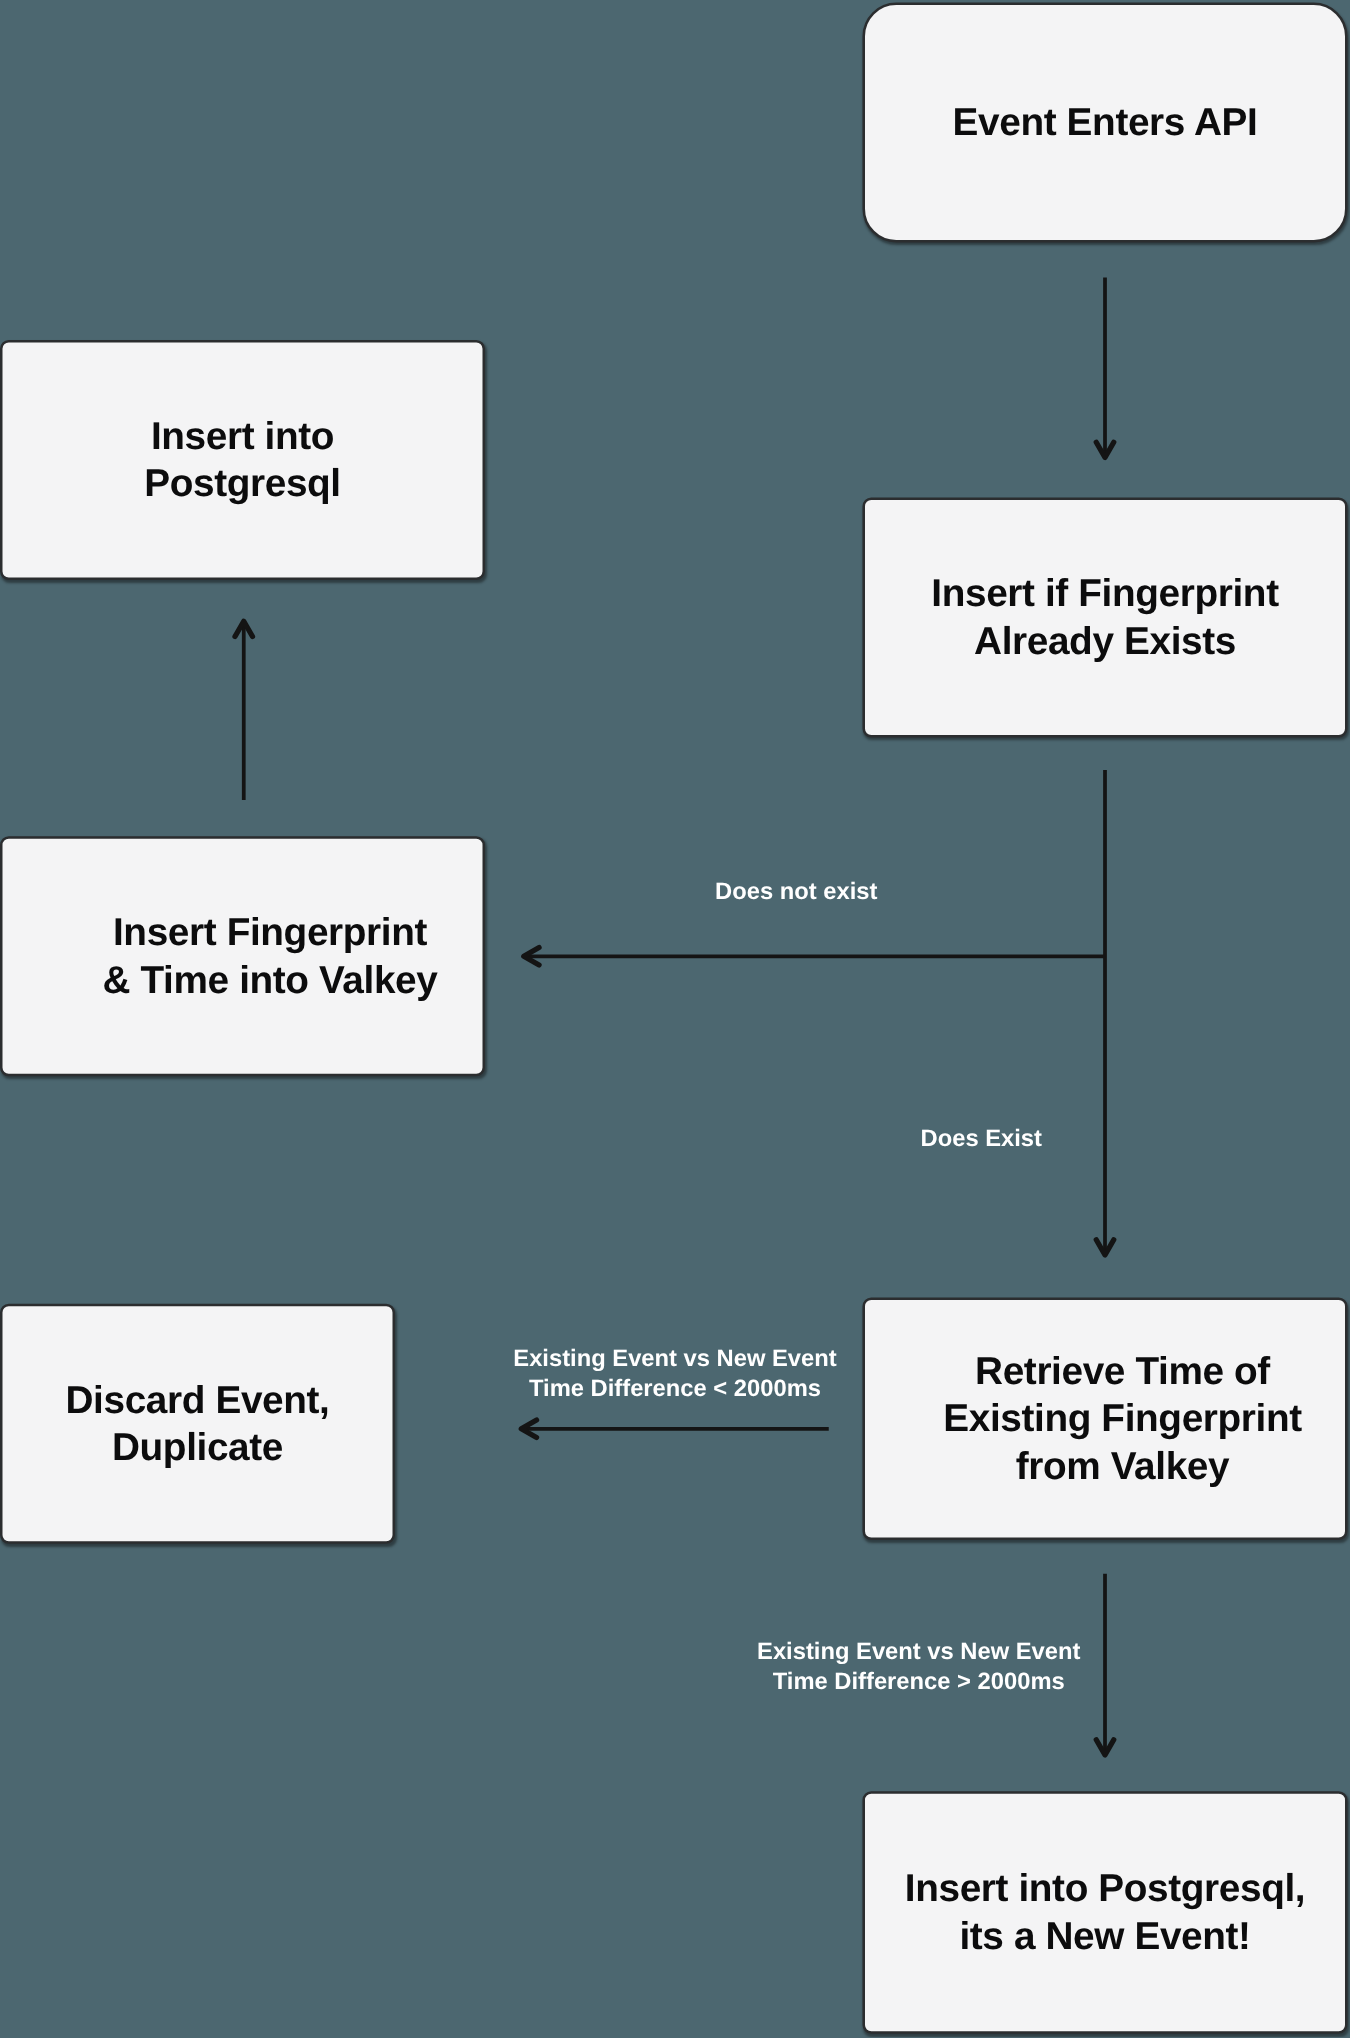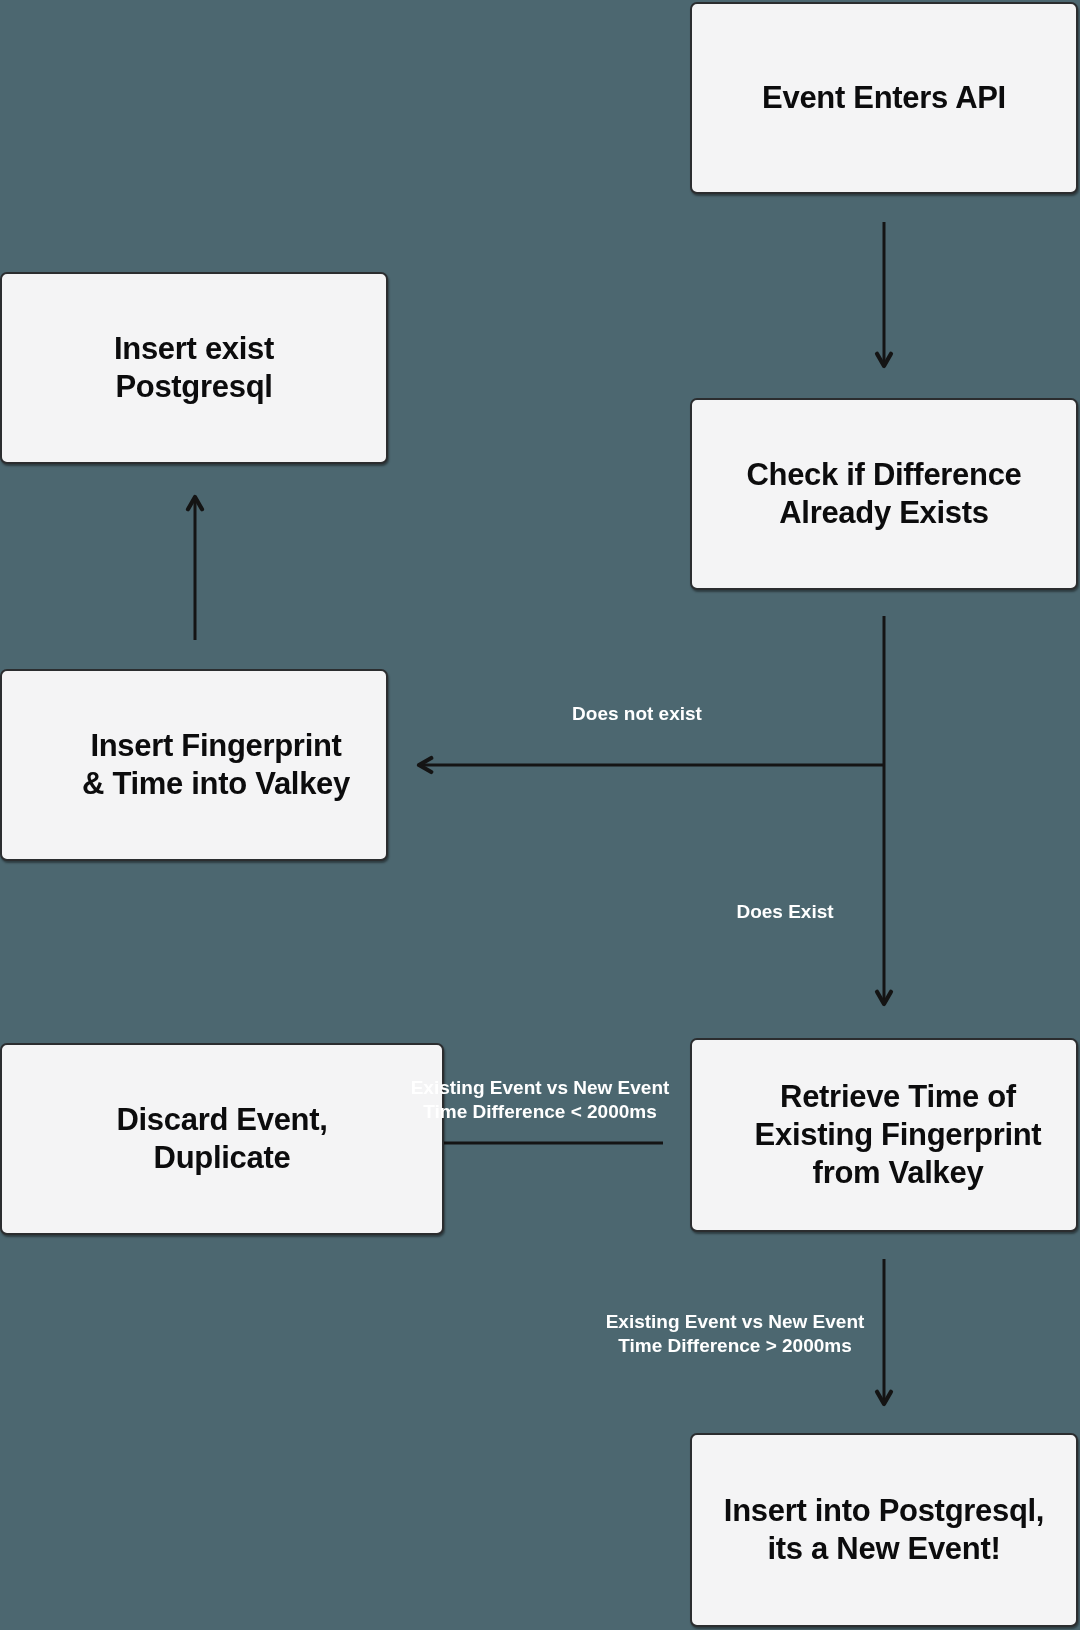--- a/index.html
+++ b/index.html
@@ -21,25 +21,25 @@
     justify-content:center;
     text-align:center;
     font-weight:700;
     font-size:31px;
     line-height:1.23;
     color:#0c0c0d;
     white-space:pre-line;
     letter-spacing:-0.3px;
     box-sizing:border-box;
   }
-  #node-event-api      {left:690px; top:2px;    width:388px; height:192px;}
+  #node-event-api      {left:690px; top:2px;    width:388px; height:192px;border-radius:27px;}
   #node-check          {left:690px; top:398px;  width:388px; height:192px;}
   #node-insert-pg      {left:0px;   top:272px;  width:388px; height:192px;}
   #node-insert-valkey  {left:0px;   top:669px;  width:388px; height:192px;padding-left:44px;}
-  #node-discard        {left:0px;   top:1043px; width:444px; height:192px;}
+  #node-discard        {left:0px;   top:1043px; width:316px; height:192px;}
   #node-retrieve       {left:690px; top:1038px; width:388px; height:194px;padding-left:28px;}
   #node-insert-new     {left:690px; top:1433px; width:388px; height:194px;}
 
   .edges{
     position:absolute;
     left:0;top:0;
     pointer-events:none;
   }
   .edge-label{
     position:absolute;
@@ -70,24 +70,24 @@
     <path d="M884 222 L884 366" stroke="#141414" stroke-width="3" fill="none" marker-end="url(#arrowhead)"></path>
     <path d="M195 640 L195 497" stroke="#141414" stroke-width="3" fill="none" marker-end="url(#arrowhead)"></path>
     <path d="M884 616 L884 1004" stroke="#141414" stroke-width="3" fill="none" marker-end="url(#arrowhead)"></path>
     <path d="M884 765 L419 765" stroke="#141414" stroke-width="3" fill="none" marker-end="url(#arrowhead)"></path>
     <path d="M663 1143 L417 1143" stroke="#141414" stroke-width="3" fill="none" marker-end="url(#arrowhead)"></path>
     <path d="M884 1259 L884 1404" stroke="#141414" stroke-width="3" fill="none" marker-end="url(#arrowhead)"></path>
   </svg>
 
   <div class="node" id="node-event-api">Event Enters API</div>
 
-  <div class="node" id="node-check">Check if Difference
+  <div class="node" id="node-check">Insert if Fingerprint
 Already Exists</div>
 
-  <div class="node" id="node-insert-pg">Insert exist
+  <div class="node" id="node-insert-pg">Insert into
 Postgresql</div>
 
   <div class="node" id="node-insert-valkey">Insert Fingerprint
 &amp; Time into Valkey</div>
 
   <div class="node" id="node-discard">Discard Event,
 Duplicate</div>
 
   <div class="node" id="node-retrieve">Retrieve Time of
 Existing Fingerprint

